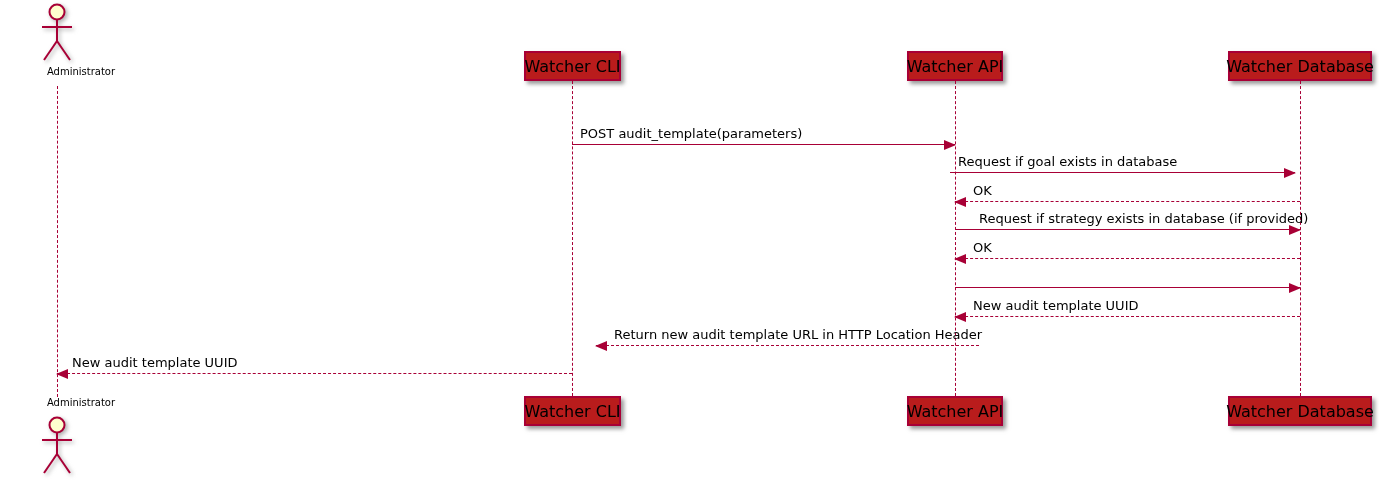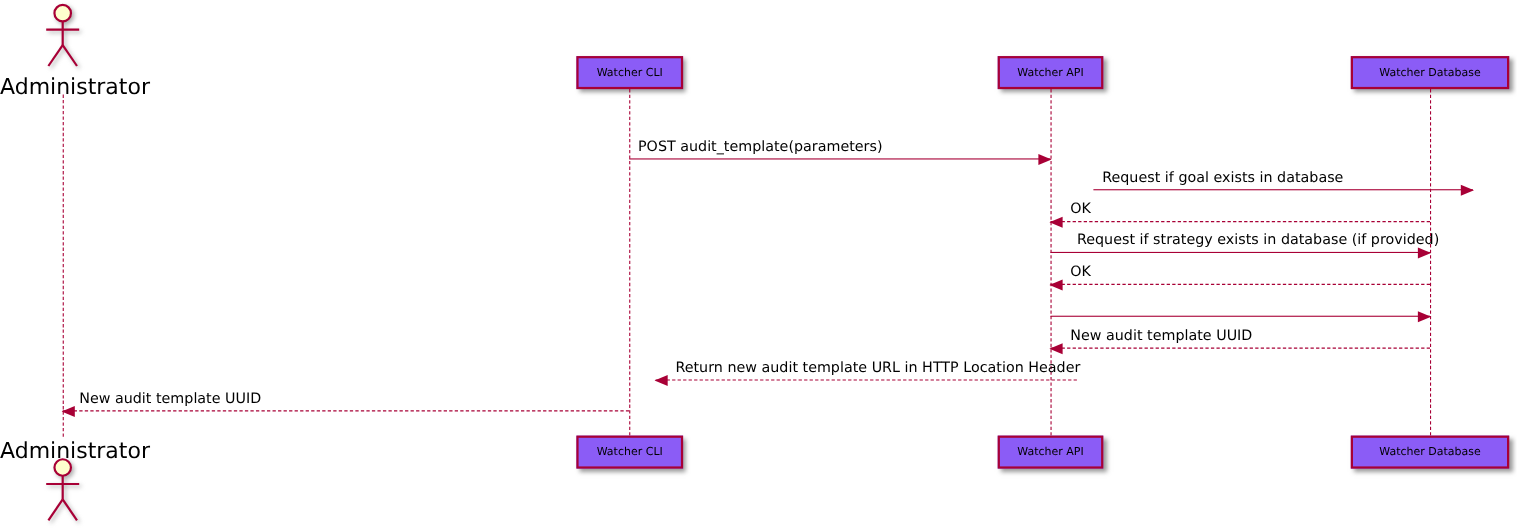--- a/index.html
+++ b/index.html
@@ -8,35 +8,36 @@
     width: 1379px;
     height: 483px;
     background: #ffffff;
     font-family: "DejaVu Sans", "Liberation Sans", sans-serif;
     color: #000000;
     overflow: hidden;
   }
   .participant {
     position: absolute;
     height: 26px;
-    background: #8b5cf6;
+    background: #b91c1c;
     border: 2px solid #A80036;
     box-shadow: 3px 3px 4px rgba(120,120,120,0.75);
     display: flex;
     align-items: center;
     justify-content: center;
-    font-size: 10px;
+    font-size: 16px;
     white-space: nowrap;
   }
   .actor-label {
     position: absolute;
     width: 114px;
     text-align: center;
-    font-size: 20px;
+    font-size: 10px;
     white-space: nowrap;
+    margin-left: 24px;
   }
   .actor-figure { position: absolute; filter: drop-shadow(2px 2px 2px rgba(120,120,120,0.6)); }
   .lifeline {
     position: absolute;
     width: 0;
     border-left: 1px dashed #A80036;
   }
   .msg { position: absolute; height: 21px; }
   .msg-label {
     position: absolute;
@@ -86,21 +87,21 @@
   <div class="lifeline" style="left:955px; top:81px; height:315px;"></div>
   <div class="lifeline" style="left:1300px; top:81px; height:315px;"></div>
 
 
   <div class="msg" style="left:572px; top:124px; width:383px;">
     <div class="msg-label" style="left:8px;">POST audit_template(parameters)</div>
     <div class="msg-line solid"></div>
     <div class="arrowhead right"></div>
   </div>
 
-  <div class="msg" style="left:994px; top:152px; width:345px;">
+  <div class="msg" style="left:950px; top:152px; width:345px;">
     <div class="msg-label" style="left:8px;">Request if goal exists in database</div>
     <div class="msg-line solid"></div>
     <div class="arrowhead right"></div>
   </div>
 
   <div class="msg" style="left:955px; top:181px; width:345px;">
     <div class="msg-label" style="left:18px;">OK</div>
     <div class="msg-line dashed"></div>
     <div class="arrowhead left"></div>
   </div>

